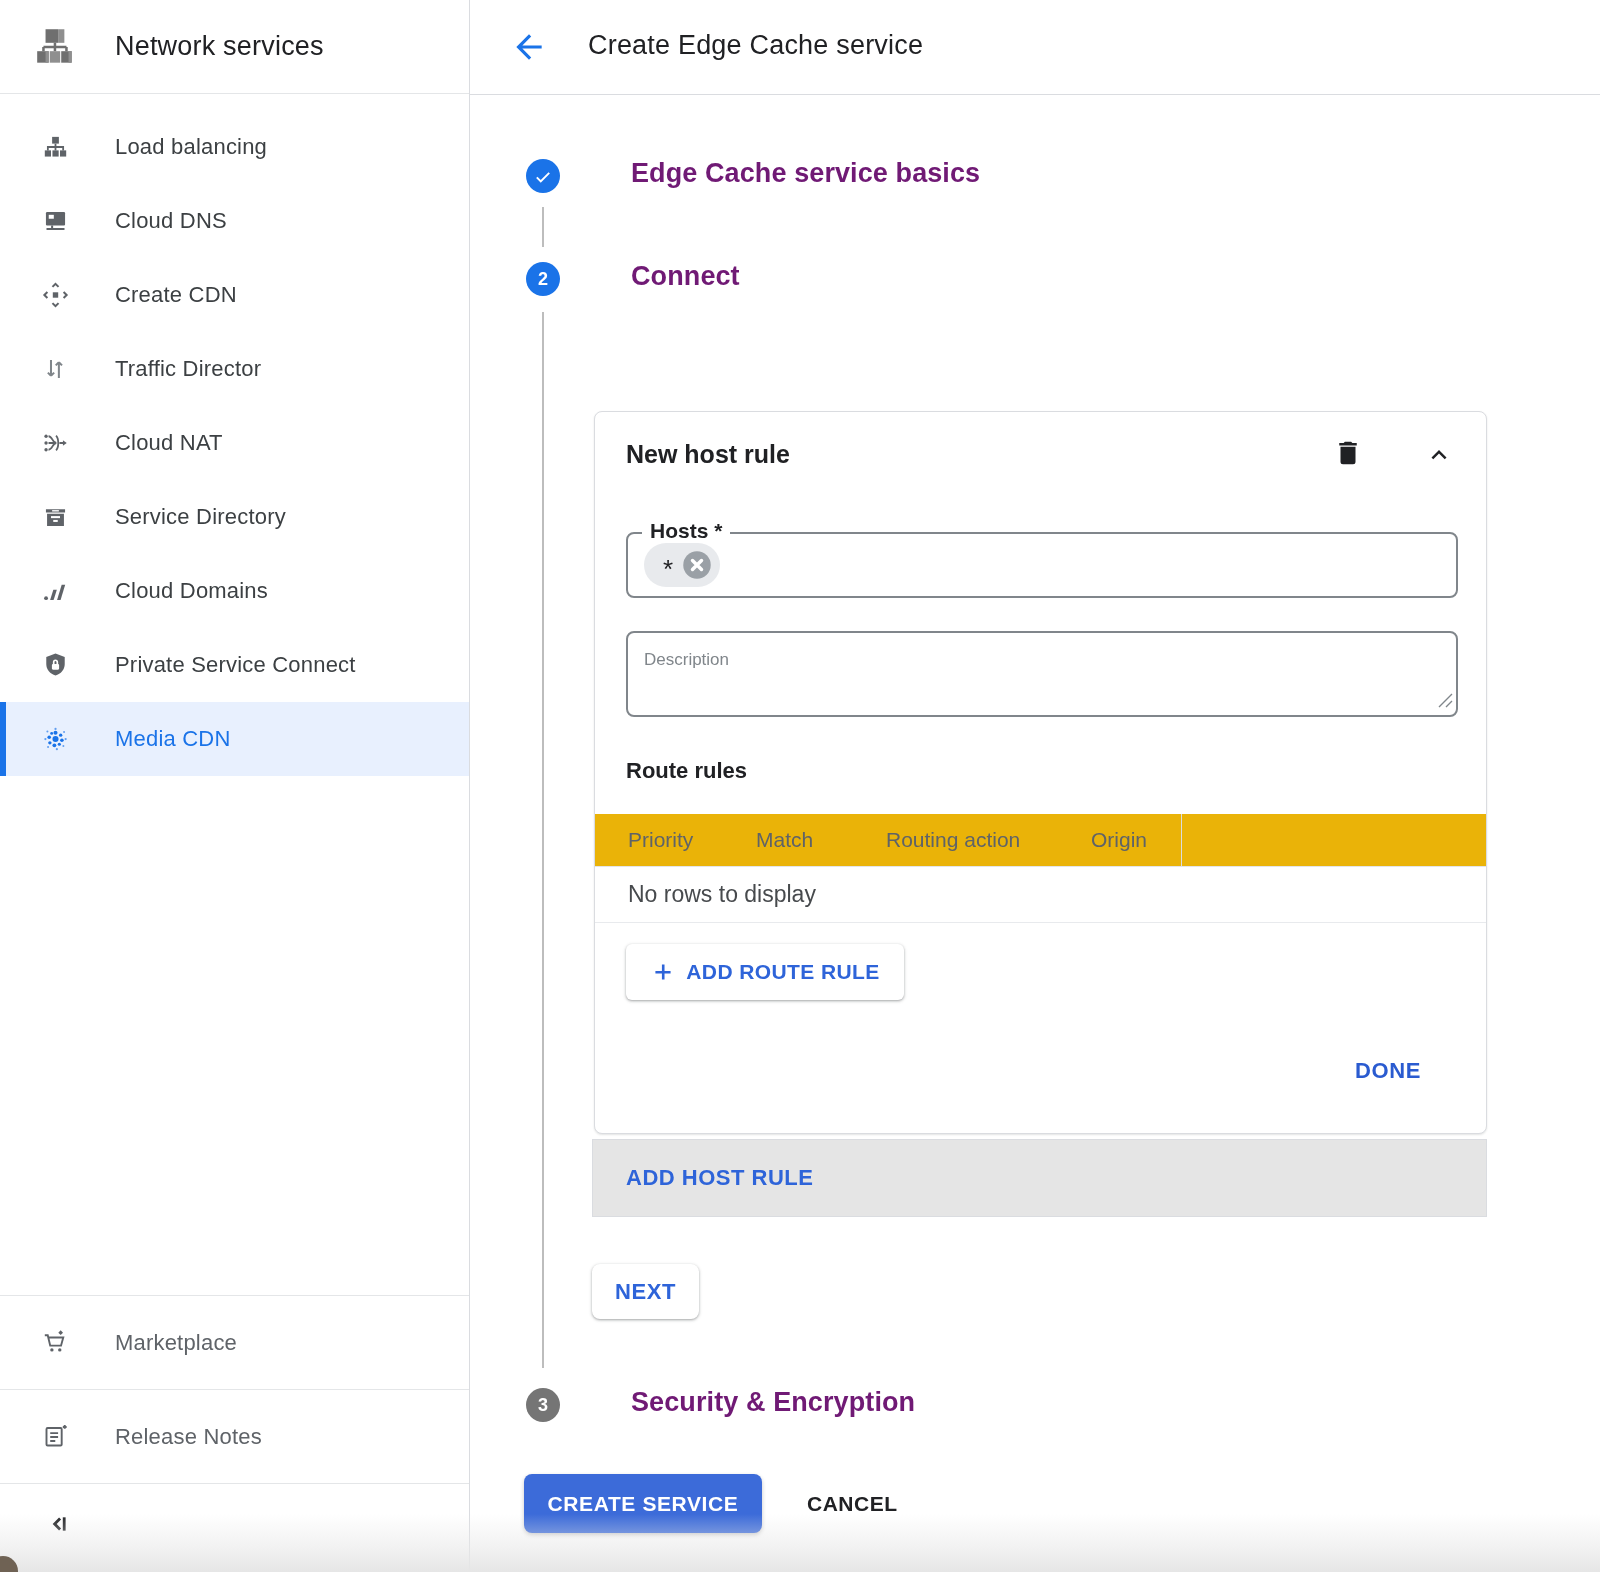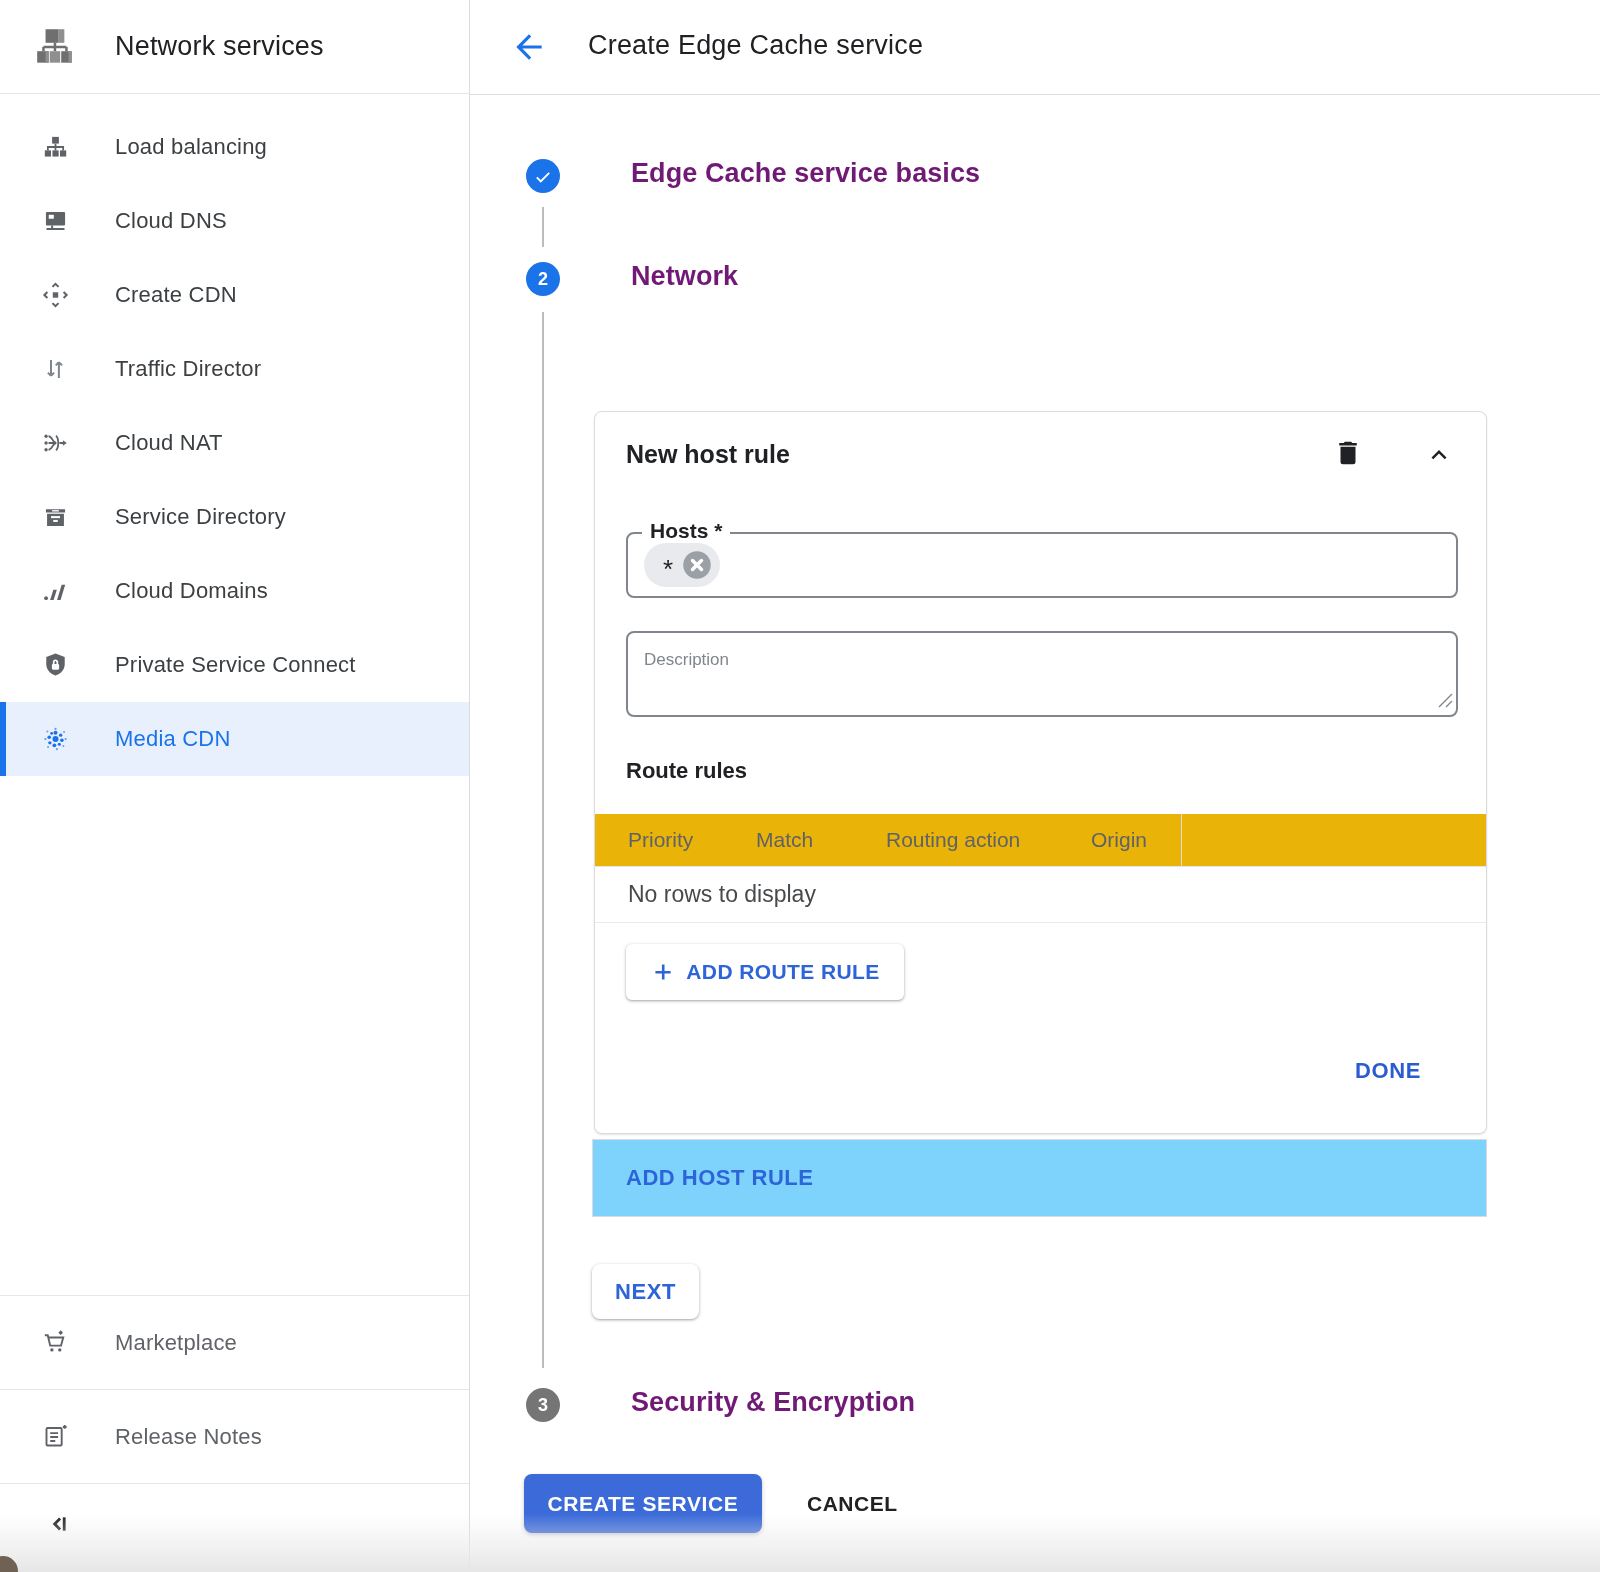--- a/index.html
+++ b/index.html
@@ -61,21 +61,21 @@
   .rr-empty{position:absolute;left:0;top:455px;width:100%;height:55px;border-bottom:1px solid #e8eaed;
     display:flex;align-items:center;}
   .rr-empty span{margin-left:33px;font-size:23px;color:#474a4d;}
   .add-route-btn{position:absolute;left:31px;top:532px;width:278px;height:56px;background:#fff;border:none;border-radius:6px;
     box-shadow:0 1px 2px rgba(60,64,67,.3),0 1px 3px 1px rgba(60,64,67,.15);cursor:pointer;
     display:flex;align-items:center;justify-content:center;gap:10px;
     font-family:inherit;font-size:21px;font-weight:700;color:#2e64d9;letter-spacing:.4px;}
   .done-btn{position:absolute;left:760px;top:646px;font-size:22px;font-weight:700;color:#2a5bd0;letter-spacing:.6px;cursor:pointer;}
   
   .add-host-box{position:absolute;left:122px;top:1139px;width:895px;height:78px;border:1px solid #dadce0;
-    box-sizing:border-box;display:flex;align-items:center;cursor:pointer;background:#7dd3fc;}
+    box-sizing:border-box;display:flex;align-items:center;cursor:pointer;background:#e5e5e5;}
   .add-host-box span{margin-left:33px;font-size:22px;font-weight:700;color:#2e64d9;letter-spacing:.5px;}
   .next-btn{position:absolute;left:122px;top:1264px;width:107px;height:55px;background:#fff;border:none;border-radius:8px;
     box-shadow:0 1px 2px rgba(60,64,67,.3),0 1px 3px 1px rgba(60,64,67,.15);cursor:pointer;
     font-family:inherit;font-size:22px;font-weight:700;color:#2e64d9;letter-spacing:.6px;}
   .create-btn{position:absolute;left:54px;top:1474px;width:238px;height:59px;background:#3c6bd9;border:none;border-radius:8px;
     box-shadow:0 2px 4px rgba(0,0,0,.22);cursor:pointer;
     font-family:inherit;font-size:21px;font-weight:700;color:#fff;letter-spacing:.6px;}
   .cancel-btn{position:absolute;left:337px;top:1492px;font-size:21px;font-weight:700;color:#202124;letter-spacing:.5px;cursor:pointer;}
   
   .bottom-fade{position:absolute;left:0;bottom:0;width:1600px;height:58px;pointer-events:none;
@@ -292,21 +292,21 @@
         <path d="M9.55 16.4l-3.6-3.6L4.5 14.2l5.05 5.05 9.95-9.95-1.45-1.45z" fill="#fff"></path>
       </svg>
   </span>
   <span class="step-label" style="left:125px;top:158px;">Edge Cache service basics</span>
 
   <span class="vline" style="left:72px;top:207px;height:40px;"></span>
 
   <span class="step-circle" style="left:56px;top:262px;">
     <span>2</span>
   </span>
-  <span class="step-label" style="left:125px;top:261px;">Network</span>
+  <span class="step-label" style="left:125px;top:261px;">Connect</span>
 
   <span class="vline" style="left:72px;top:312px;height:1056px;"></span>
 
   <div class="card">
     <span class="card-title">New host rule</span>
     <span class="trash-btn">
       <svg viewBox="0 0 24 24" width="30" height="30">
         <path d="M6 19a2 2 0 002 2h8a2 2 0 002-2V7H6v12zM19 4h-3.5l-1-1h-5l-1 1H5v2h14V4z" fill="#202124"></path>
       </svg>
     </span>

